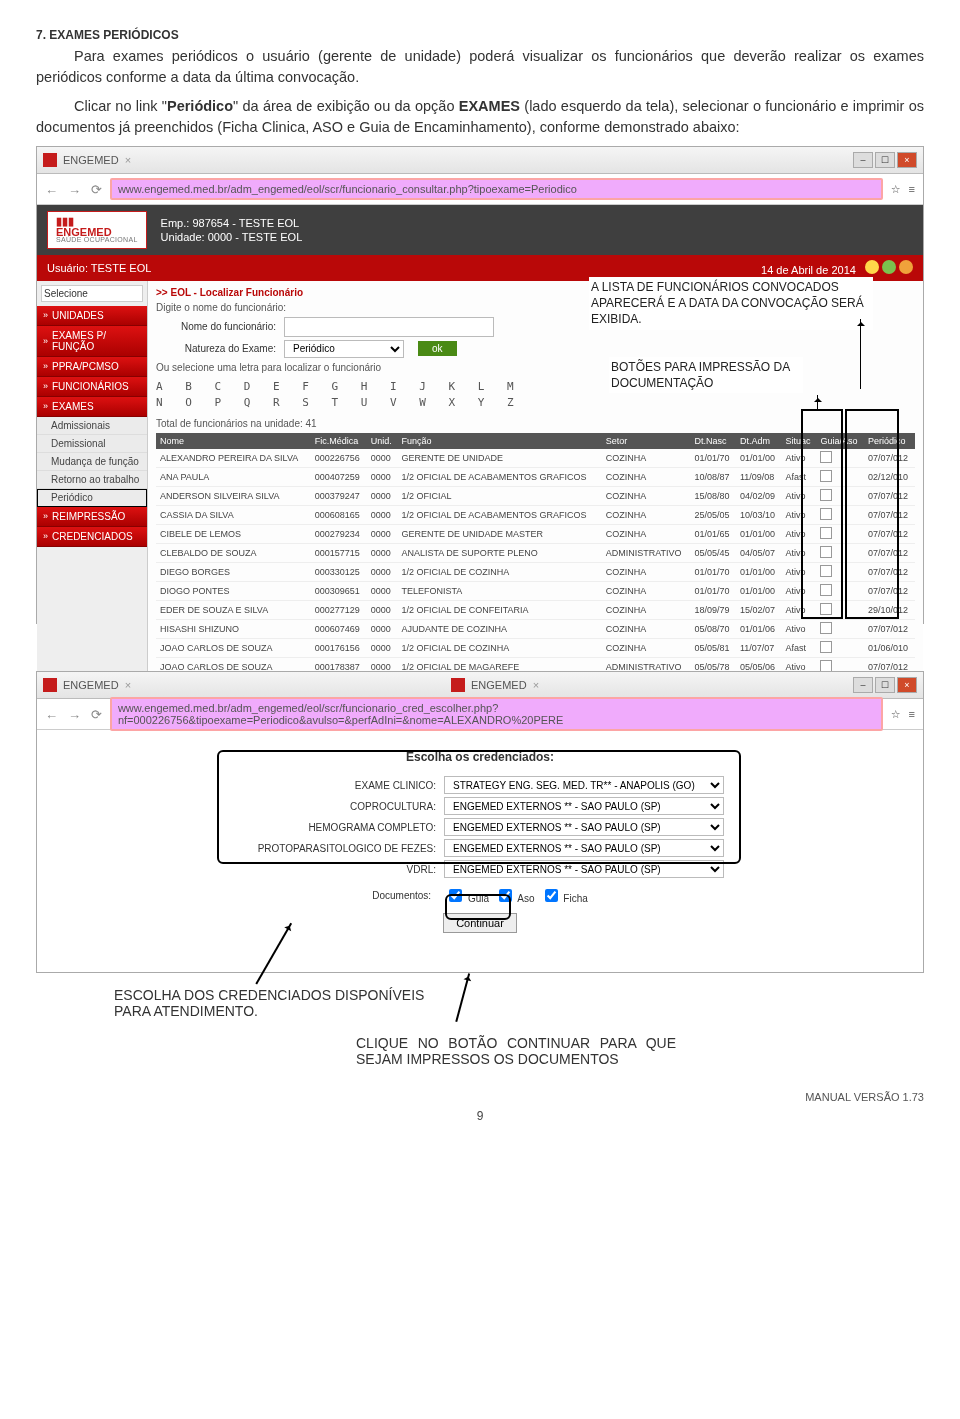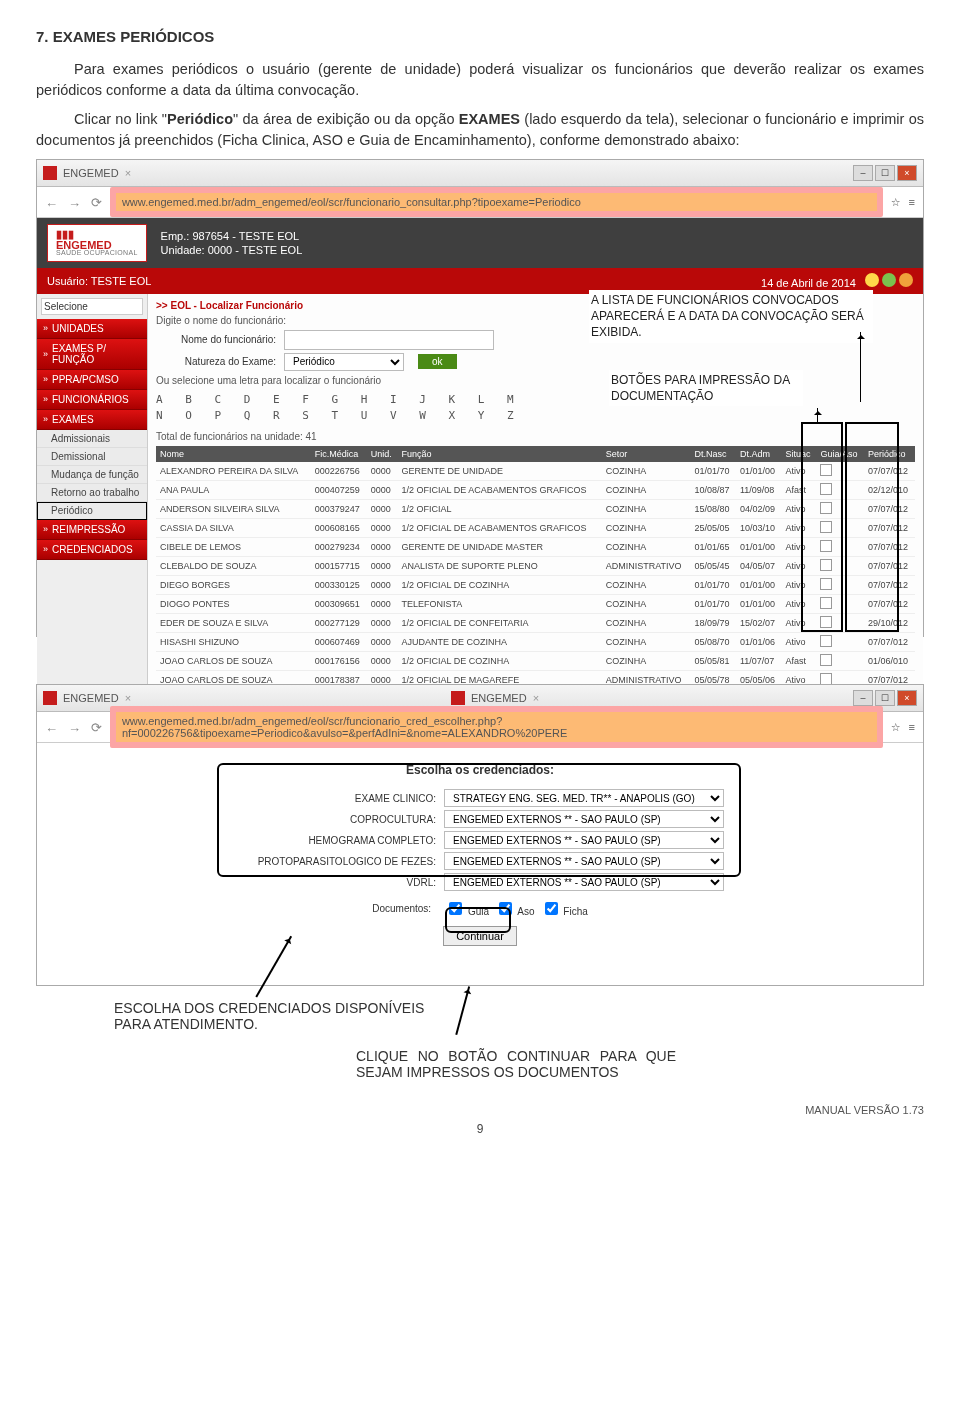--- a/index.html
+++ b/index.html
@@ -1,29 +1,29 @@
 <!DOCTYPE html>
 <html><head>
 <meta charset="utf-8">
 <style>
 body{margin:0;font-family:Arial,Helvetica,sans-serif;background:#fff;color:#333;font-size:14px}
 .page{width:960px;margin:0 auto;padding:28px 36px 20px;box-sizing:border-box}
-.h{font-weight:bold;font-size:15px;color:#333;margin-bottom:14px}
+.h{font-weight:bold;font-size:12px;color:#333;margin-bottom:4px}
 .body-text{font-size:14.5px;line-height:1.45;text-align:justify;margin:0 0 8px;text-indent:38px}
 .body-text .bold{font-weight:bold}
 .shot{background:#fff;border:1px solid #aaa;margin:4px 0 14px;position:relative}
 .tbar{height:26px;background:linear-gradient(#f5f5f5,#e4e4e4);border-bottom:1px solid #bbb;display:flex;align-items:center;justify-content:space-between;padding:0 6px}
 .tbar .tab{display:flex;align-items:center;gap:6px;font-size:11px;color:#555}
 .tbar .tab svg{width:14px;height:14px}
 .wbtn{display:flex;gap:2px}
 .wbtn span{width:18px;height:14px;background:#ddd;display:inline-block;border:1px solid #aaa;font-size:9px;text-align:center;line-height:14px}
 .wbtn .close{background:#d04a2a;color:#fff}
 .urlbar{height:26px;border-bottom:1px solid #ccc;display:flex;align-items:center;padding:2px 8px;gap:8px;font-size:11px;color:#555}
 .urlbar .nav-icons{display:flex;gap:10px;color:#888;font-size:13px}
-.urlbar .url-field{flex:1;border:6px solid #fca5a5;border-radius:2px;padding:3px 6px;background:#fdba74}
+.urlbar .url-field{flex:1;border:2px solid #fca5a5;border-radius:2px;padding:3px 6px;background:#f0abfc}
 .app{position:relative}
 .app-head{background:#3f3f3f;color:#fff;padding:6px 10px;display:flex;align-items:center;gap:14px;font-size:11px}
 .logo{background:#fff;color:#c51c1c;font-weight:bold;padding:4px 8px;border:1px solid #c51c1c;display:flex;flex-direction:column;line-height:.95}
 .logo .row{display:flex;gap:1px}
 .logo .sub{font-size:7px;color:#777;font-weight:normal;letter-spacing:.3px}
 .emp{line-height:1.3}
 .redbar{background:#b90808;color:#fff;font-size:11px;padding:5px 10px;display:flex;justify-content:space-between;align-items:center}
 .redbar .icons span{display:inline-block;width:14px;height:14px;border-radius:50%;margin-left:3px}
 .redbar .icons .y{background:#ffd84a}.redbar .icons .g{background:#7bc24e}.redbar .icons .o{background:#f0a23b}
 .app-body{display:flex;font-size:11px}

